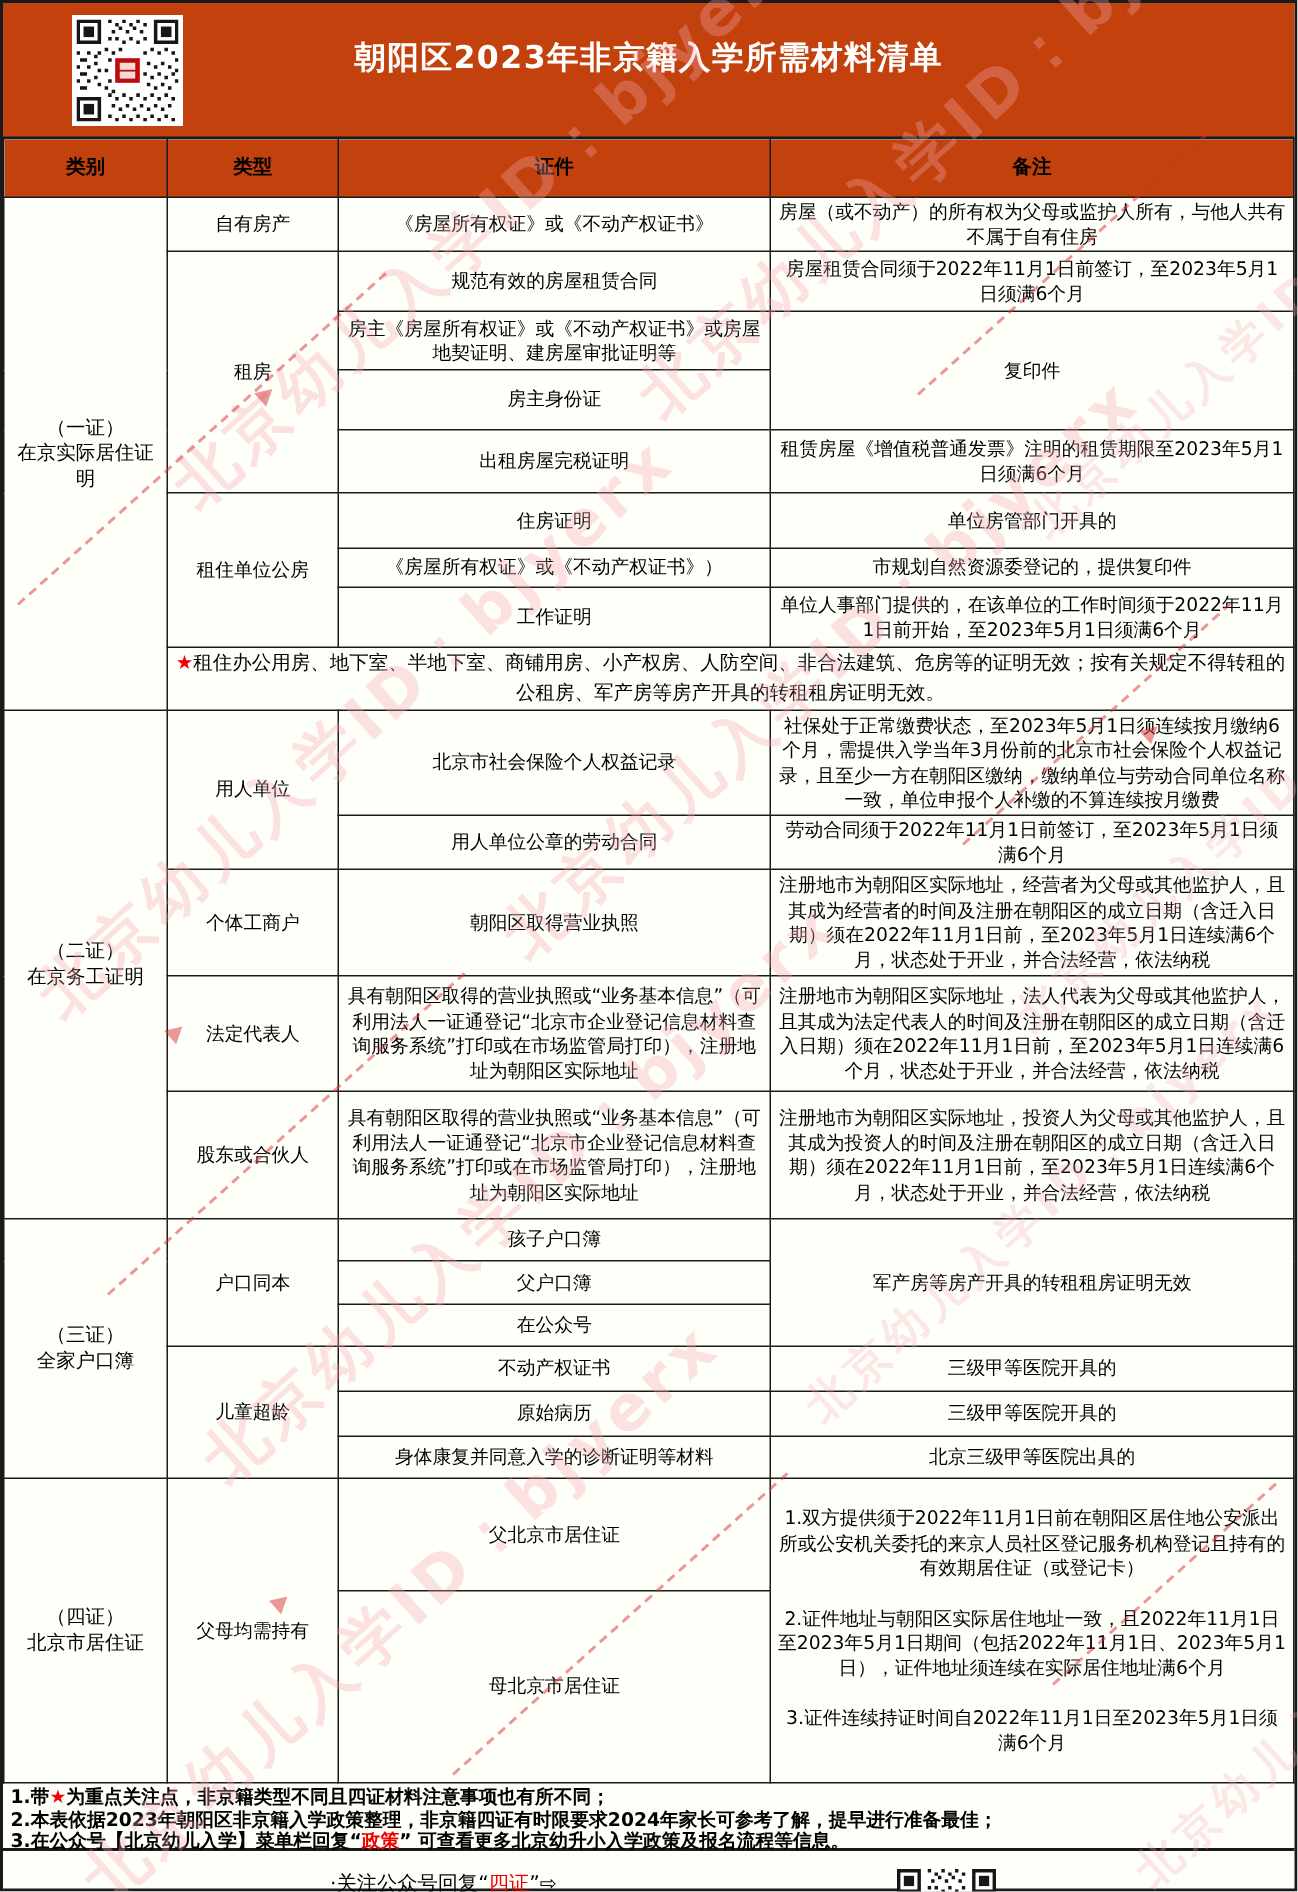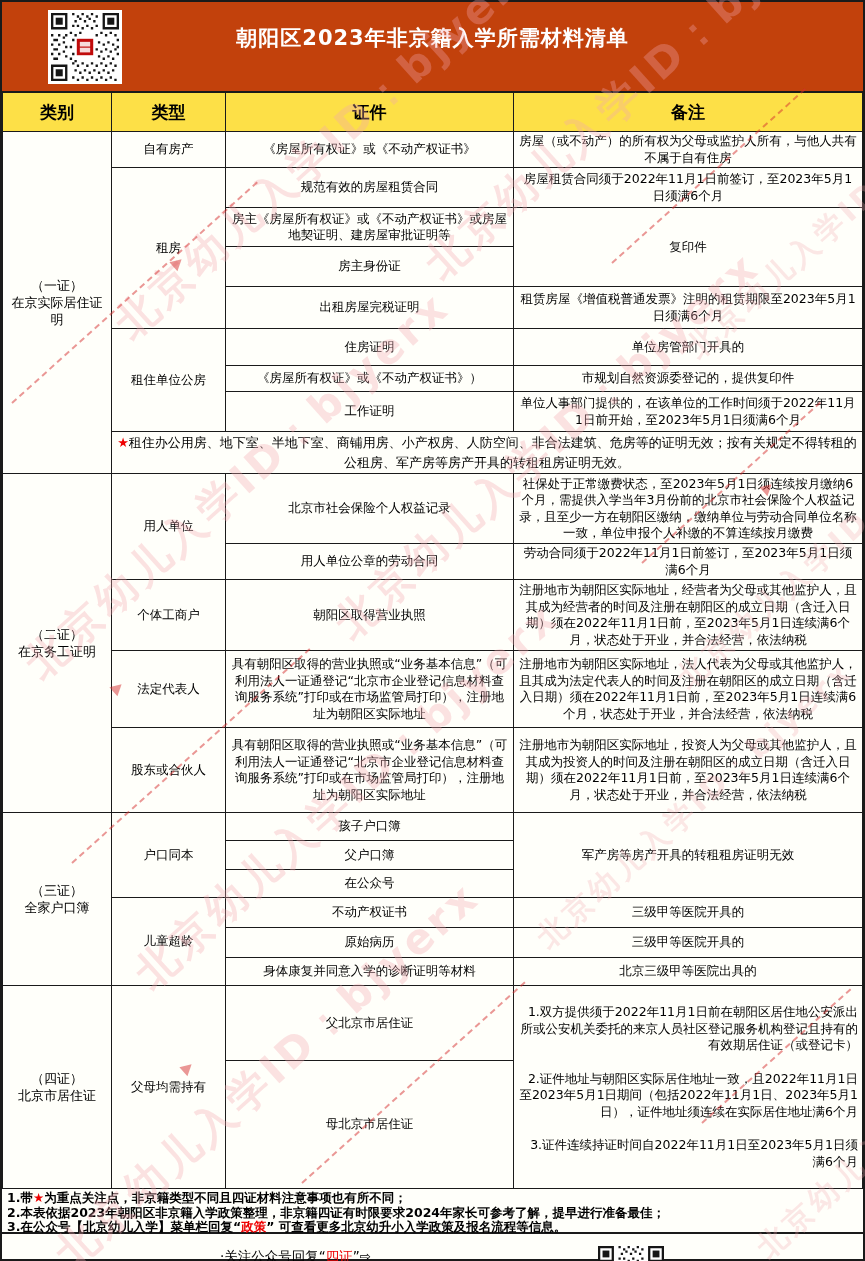--- a/index.html
+++ b/index.html
@@ -34,30 +34,30 @@
   table.mat{
     width:100%;border-collapse:collapse;table-layout:fixed;
     font-size:12.5px;line-height:1.32;
   }
   table.mat th,table.mat td{
     border:1px solid #1a1a1a;padding:1px 4px;
     vertical-align:middle;text-align:center;
     overflow:hidden;word-break:break-all;
   }
   table.mat th{
-    background:#fde047;font-weight:bold;font-size:17px;height:36px;
+    background:#c2410c;font-weight:bold;font-size:13px;height:36px;
   }
   td.cat{font-size:13px;}
   td.left,th.left{text-align:left;}
   td.warn{
     text-align:left;font-size:13px;line-height:1.5;padding:2px 5px;
   }
   .red{color:#ee0000;}
   .star{color:#ee0000;}
-  td .nline{margin:17px 0;text-align:right;}
+  td .nline{margin:17px 0;text-align:center;}
   
   .footnotes{
     height:43px;box-sizing:border-box;
     padding:2px 6px 0 5px;font-size:12.5px;line-height:14.5px;
   }
   .footnotes .fn{white-space:nowrap;font-weight:bold;}
   
   .bottom{
     height:83px;box-sizing:border-box;border-top:2px solid #1a1a1a;
     display:flex;align-items:flex-start;

